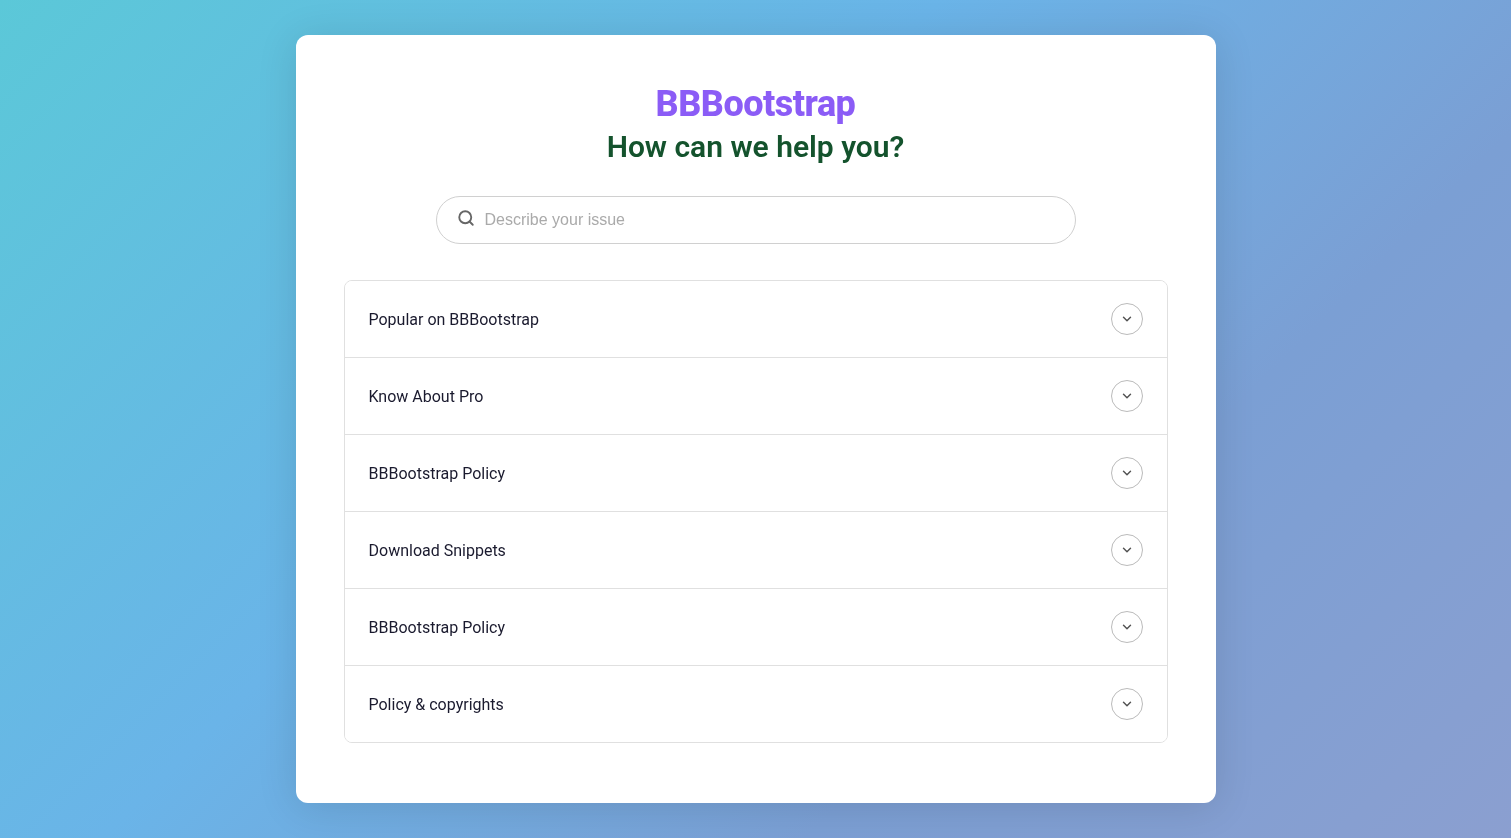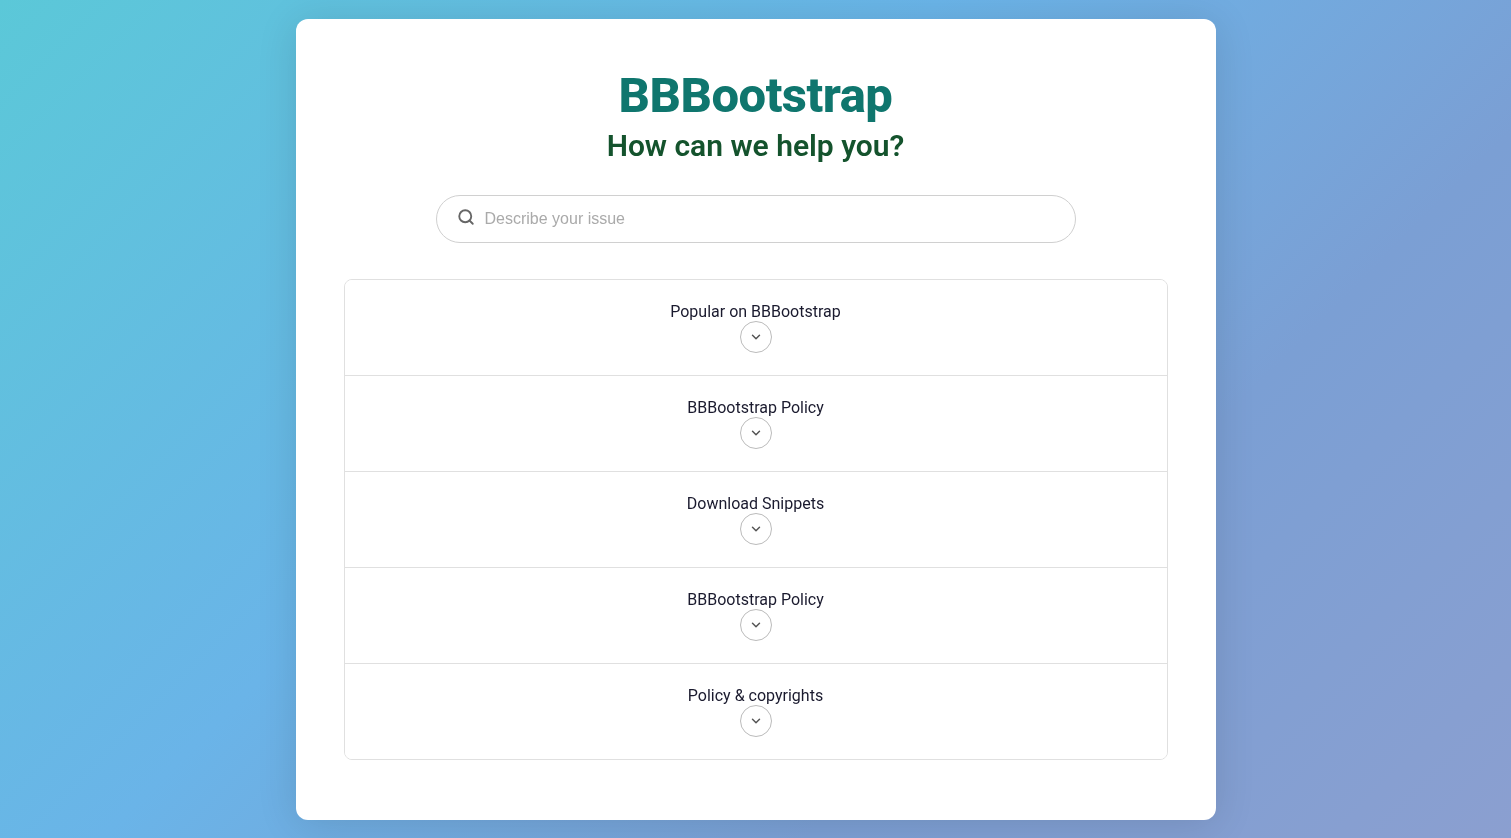--- a/index.html
+++ b/index.html
@@ -25,23 +25,23 @@
       padding: 48px 48px 60px 48px;
       box-shadow: 0 4px 40px rgba(0,0,0,0.12);
     }
 
     .header {
       text-align: center;
       margin-bottom: 32px;
     }
 
     .brand-title {
-      font-size: 49px;
+      font-size: 36px;
       font-weight: 800;
-      color: #0f766e;
+      color: #8b5cf6;
       letter-spacing: -0.5px;
       margin-bottom: 4px;
     }
 
     .help-subtitle {
       font-size: 30px;
       font-weight: 600;
       color: #14532d;
     }
 
@@ -89,21 +89,20 @@
 
     .accordion-item {
       border-bottom: 1.5px solid #e0e0e0;
       display: flex;
       align-items: center;
       justify-content: space-between;
       padding: 22px 24px;
       cursor: pointer;
       background: #fff;
       transition: background 0.15s;
-      flex-direction: column;
     }
 
     .accordion-item:last-child {
       border-bottom: none;
     }
 
     .accordion-label {
       font-size: 16px;
       font-weight: 400;
       color: #1a1a2e;
@@ -151,20 +150,28 @@
 
     <div class="accordion-item">
       <span class="accordion-label">Popular on BBBootstrap</span>
       <button class="chevron-btn" aria-label="Expand Popular on BBBootstrap">
         <svg width="14" height="14" viewBox="0 0 24 24" fill="none" stroke="#555" stroke-width="2.5" stroke-linecap="round" stroke-linejoin="round">
           <polyline points="6 9 12 15 18 9"></polyline>
         </svg>
       </button>
     </div>
 
+    <div class="accordion-item">
+      <span class="accordion-label">Know About Pro</span>
+      <button class="chevron-btn" aria-label="Expand Know About Pro">
+        <svg width="14" height="14" viewBox="0 0 24 24" fill="none" stroke="#555" stroke-width="2.5" stroke-linecap="round" stroke-linejoin="round">
+          <polyline points="6 9 12 15 18 9"></polyline>
+        </svg>
+      </button>
+    </div>
 
     <div class="accordion-item">
       <span class="accordion-label">BBBootstrap Policy</span>
       <button class="chevron-btn" aria-label="Expand BBBootstrap Tools">
         <svg width="14" height="14" viewBox="0 0 24 24" fill="none" stroke="#555" stroke-width="2.5" stroke-linecap="round" stroke-linejoin="round">
           <polyline points="6 9 12 15 18 9"></polyline>
         </svg>
       </button>
     </div>
 

